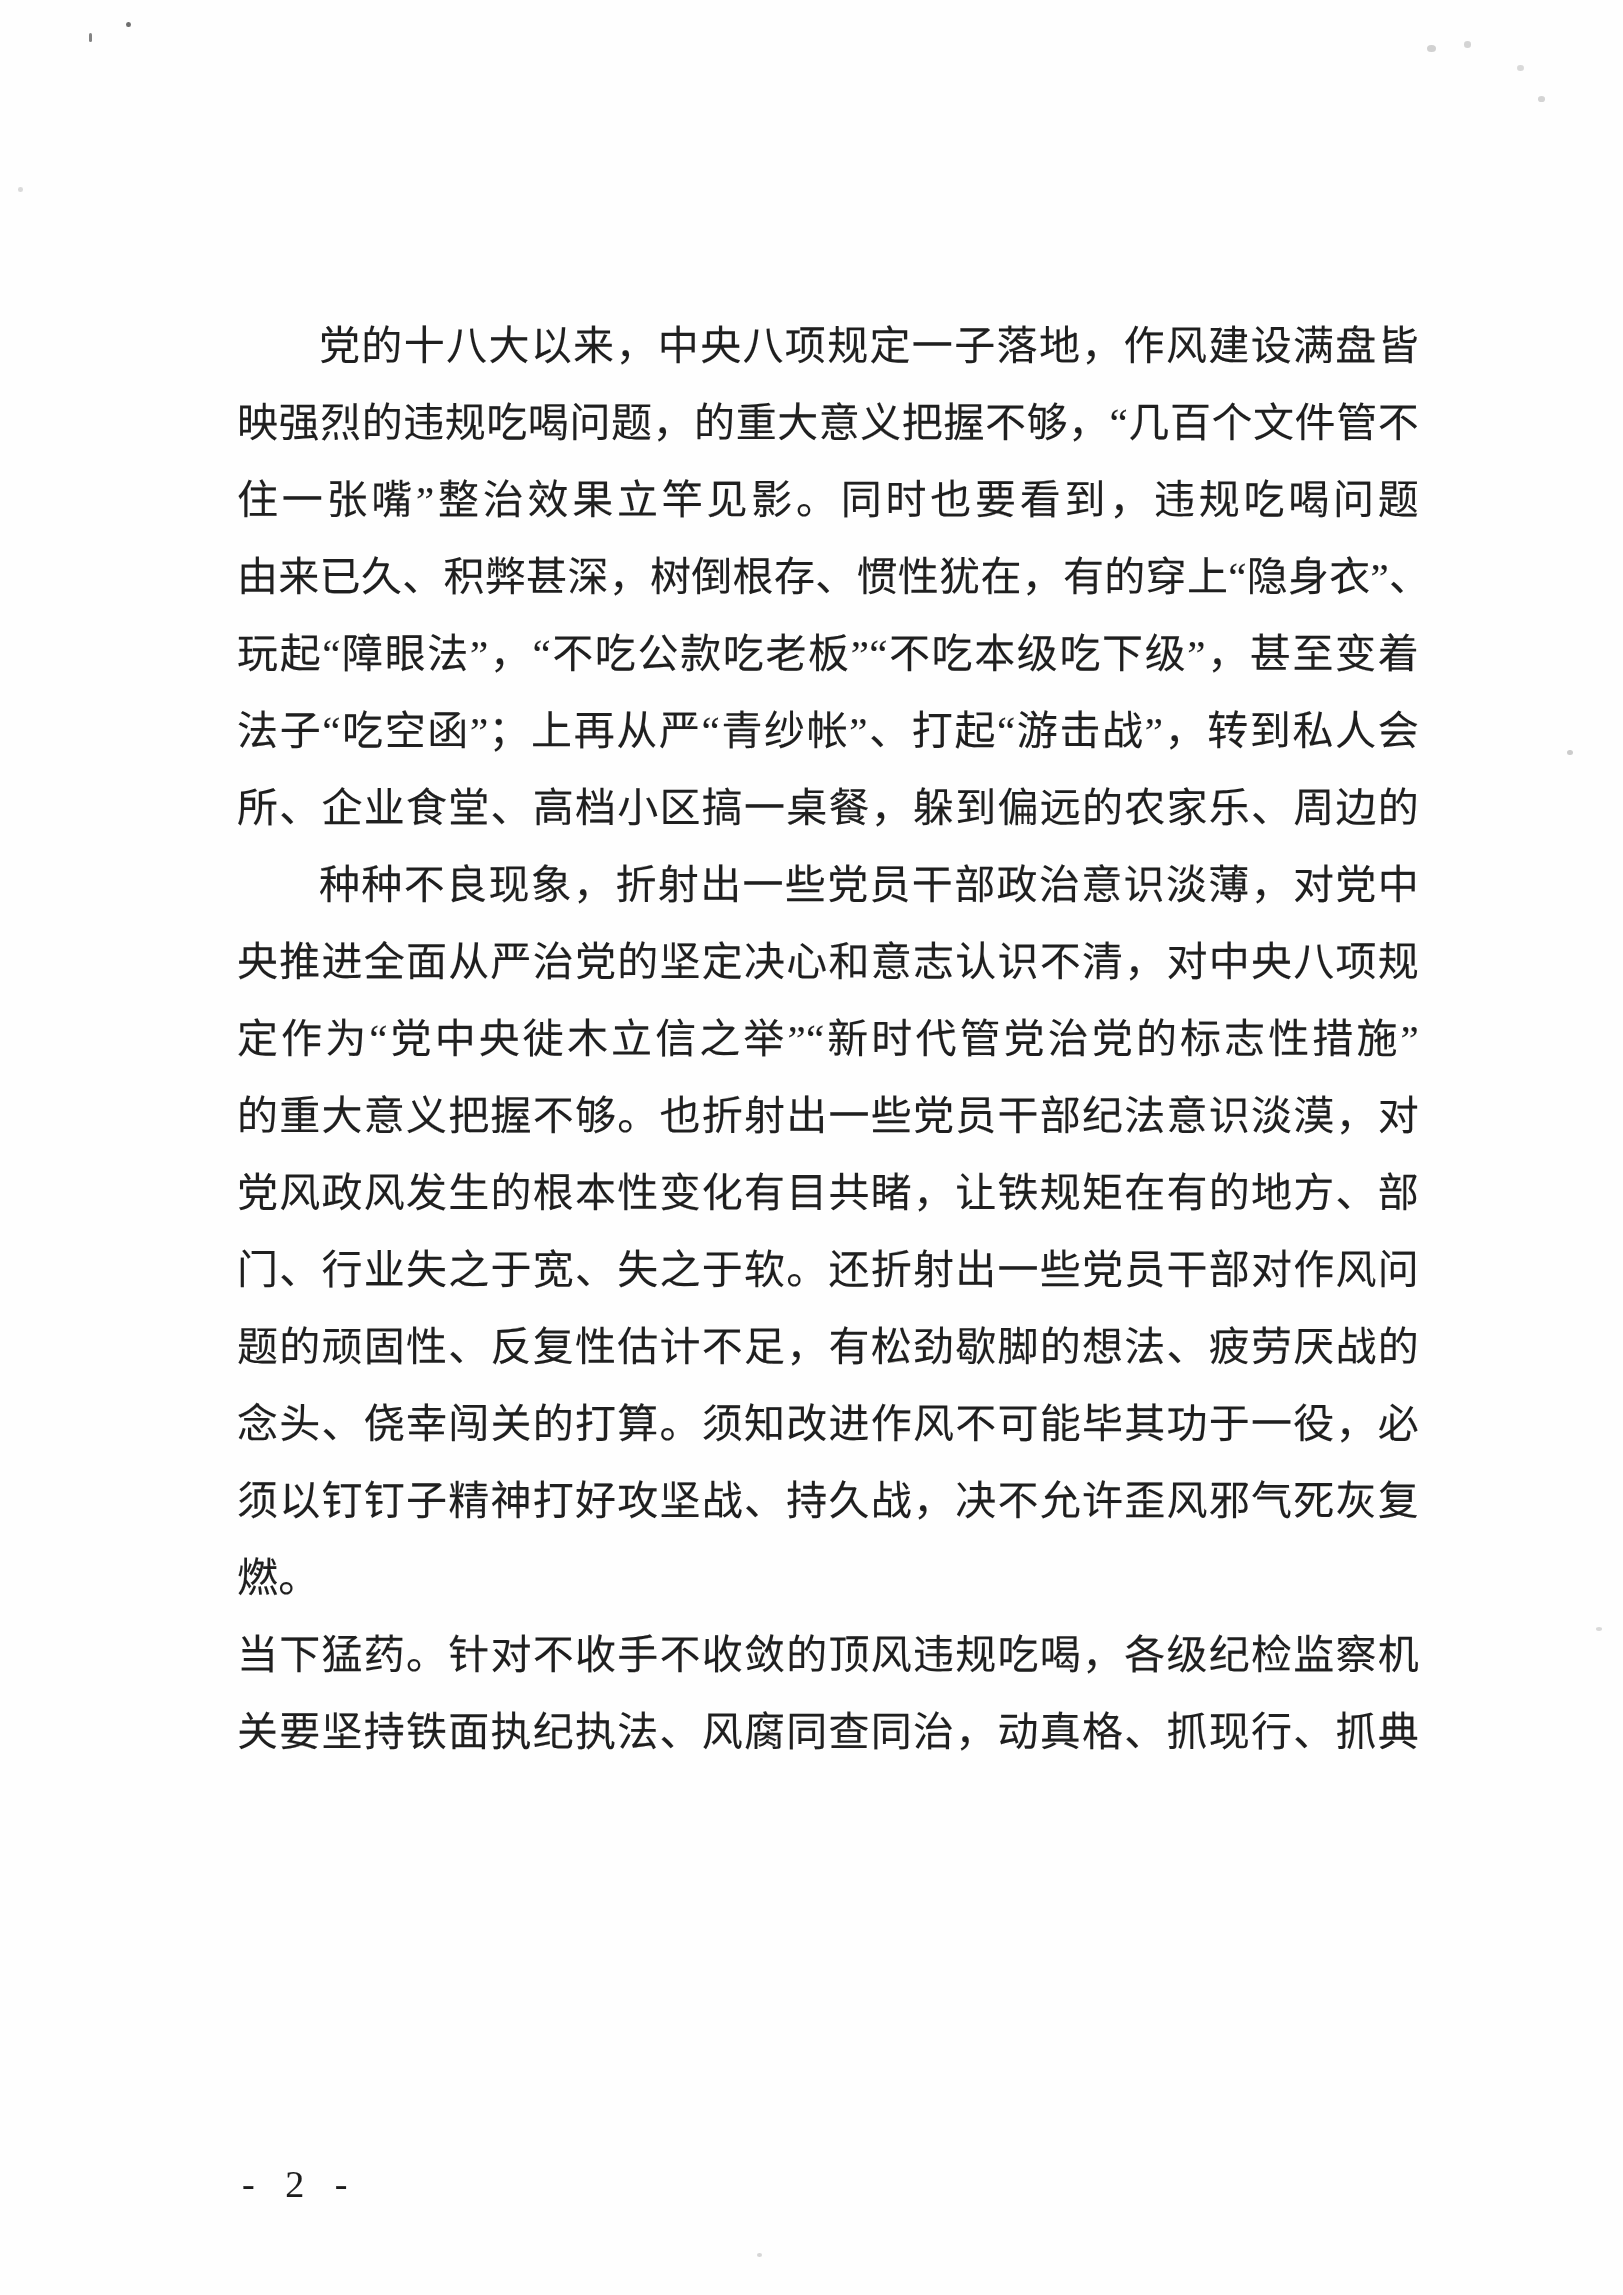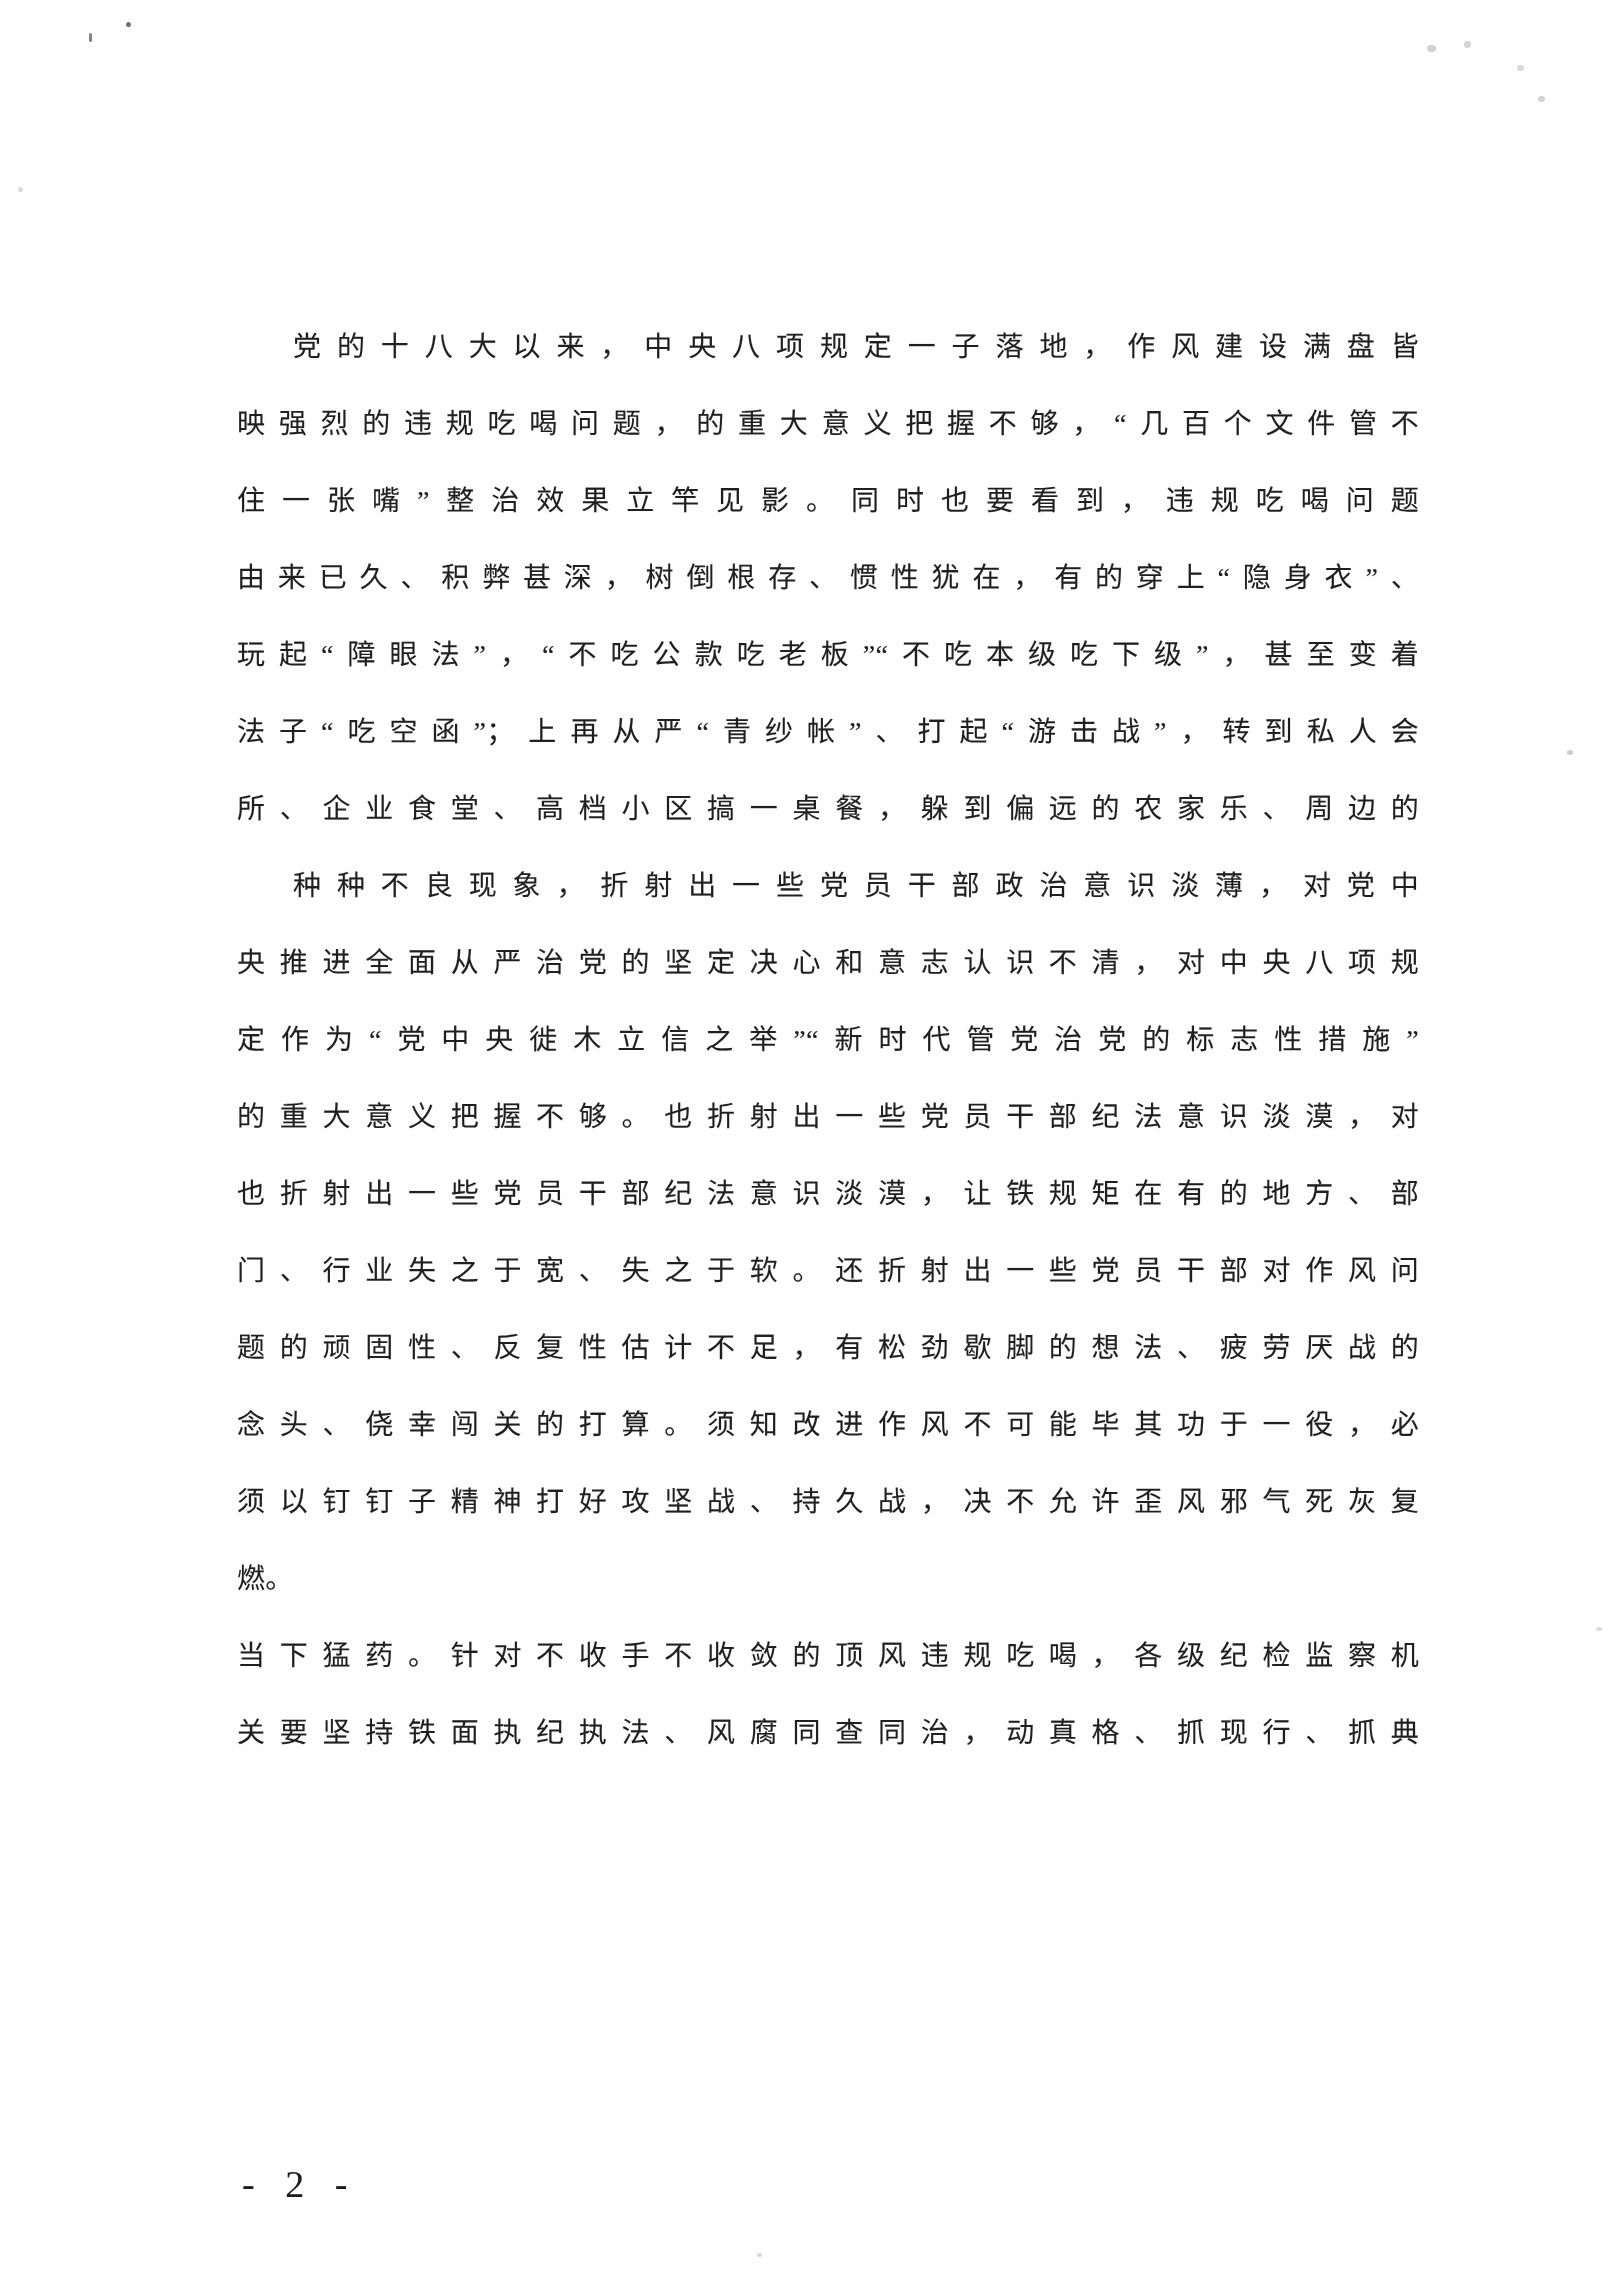--- a/index.html
+++ b/index.html
@@ -20,21 +20,21 @@
     position: absolute;
     left: 237px;
     top: 308px;
     width: 1182px;
     color: #1f1f1f;
   }
   .para { margin: 0; padding: 0; }
   .line {
     height: 77px;
     line-height: 77px;
-    font-size: 28px;
+    font-size: 41px;
     letter-spacing: 0.3px;
     white-space: nowrap;
     text-align: justify;
     text-align-last: justify;
     -moz-text-align-last: justify;
     font-weight: 400;
   }
   
   .line, .footer { -webkit-text-stroke: 0.1px #2a2a2a; }
   .line.indent { text-indent: 2em; }
@@ -74,21 +74,21 @@
       <div class="line">玩起“障眼法”，“不吃公款吃老板”“不吃本级吃下级”，甚至变着</div>
       <div class="line">法子“吃空函”；上再从严“青纱帐”、打起“游击战”，转到私人会</div>
       <div class="line">所、企业食堂、高档小区搞一桌餐，躲到偏远的农家乐、周边的</div>
     </div>
 
     <div class="para">
       <div class="line indent">种种不良现象，折射出一些党员干部政治意识淡薄，对党中</div>
       <div class="line">央推进全面从严治党的坚定决心和意志认识不清，对中央八项规</div>
       <div class="line">定作为“党中央徙木立信之举”“新时代管党治党的标志性措施”</div>
       <div class="line">的重大意义把握不够。也折射出一些党员干部纪法意识淡漠，对</div>
-      <div class="line">也折射出一些党员干部纪法意识淡漠，让铁规矩在有的地方、部</div>
+      <div class="line">党风政风发生的根本性变化有目共睹，让铁规矩在有的地方、部</div>
       <div class="line">门、行业失之于宽、失之于软。还折射出一些党员干部对作风问</div>
       <div class="line">题的顽固性、反复性估计不足，有松劲歇脚的想法、疲劳厌战的</div>
       <div class="line">念头、侥幸闯关的打算。须知改进作风不可能毕其功于一役，必</div>
       <div class="line">须以钉钉子精神打好攻坚战、持久战，决不允许歪风邪气死灰复</div>
       <div class="line para-end">燃。</div>
     </div>
 
     <div class="para">
       <div class="line">当下猛药。针对不收手不收敛的顶风违规吃喝，各级纪检监察机</div>
       <div class="line">关要坚持铁面执纪执法、风腐同查同治，动真格、抓现行、抓典</div>

